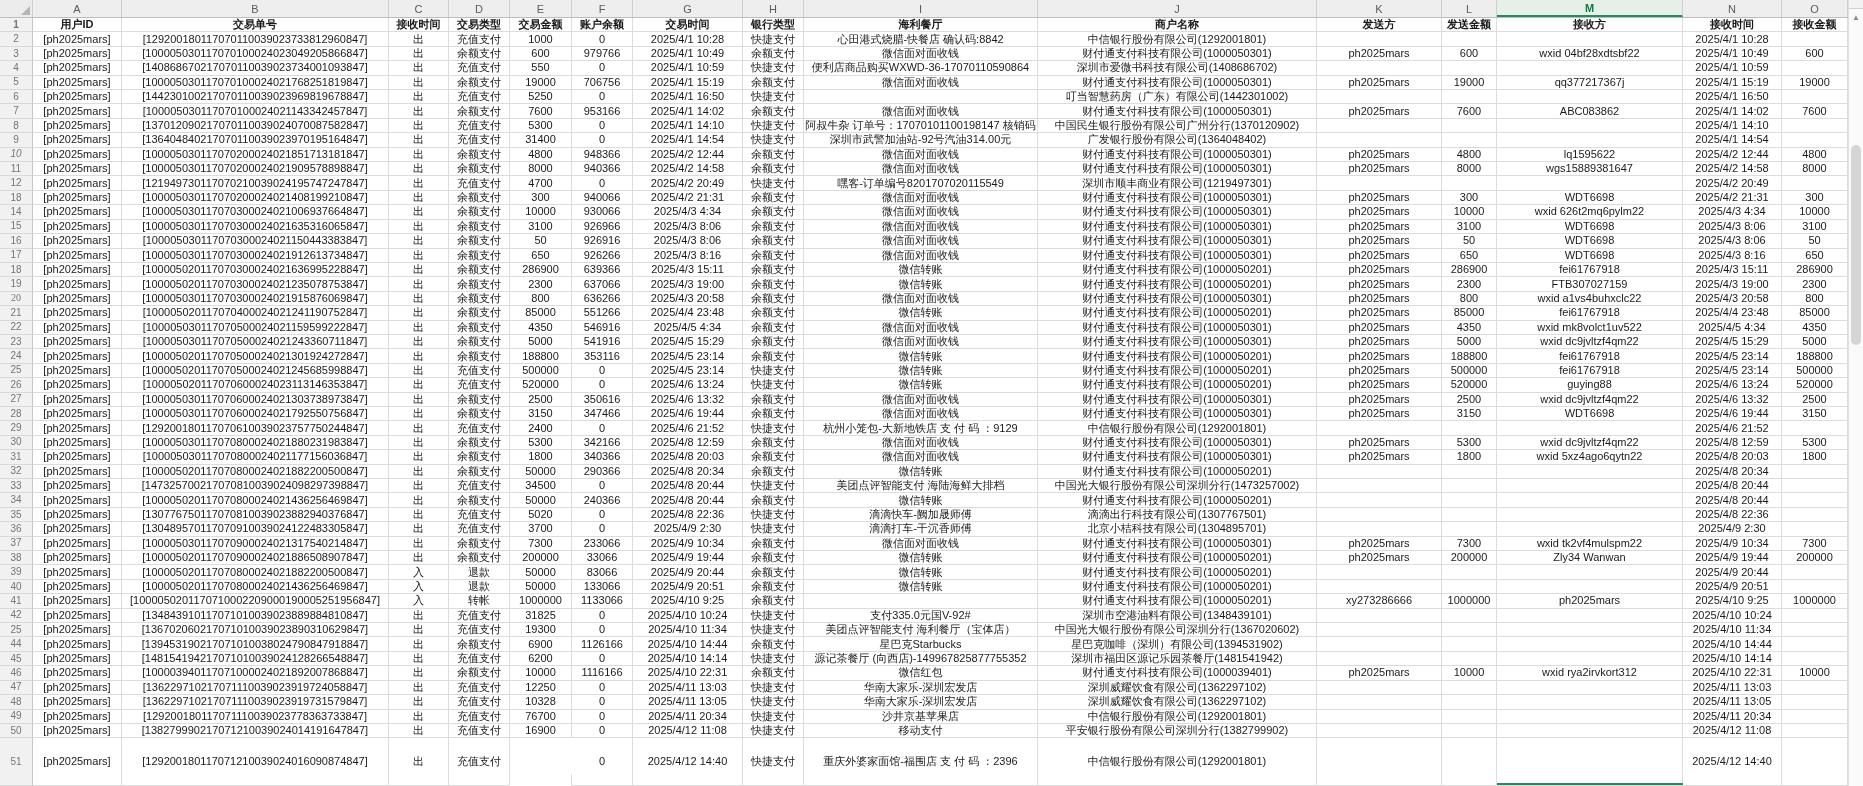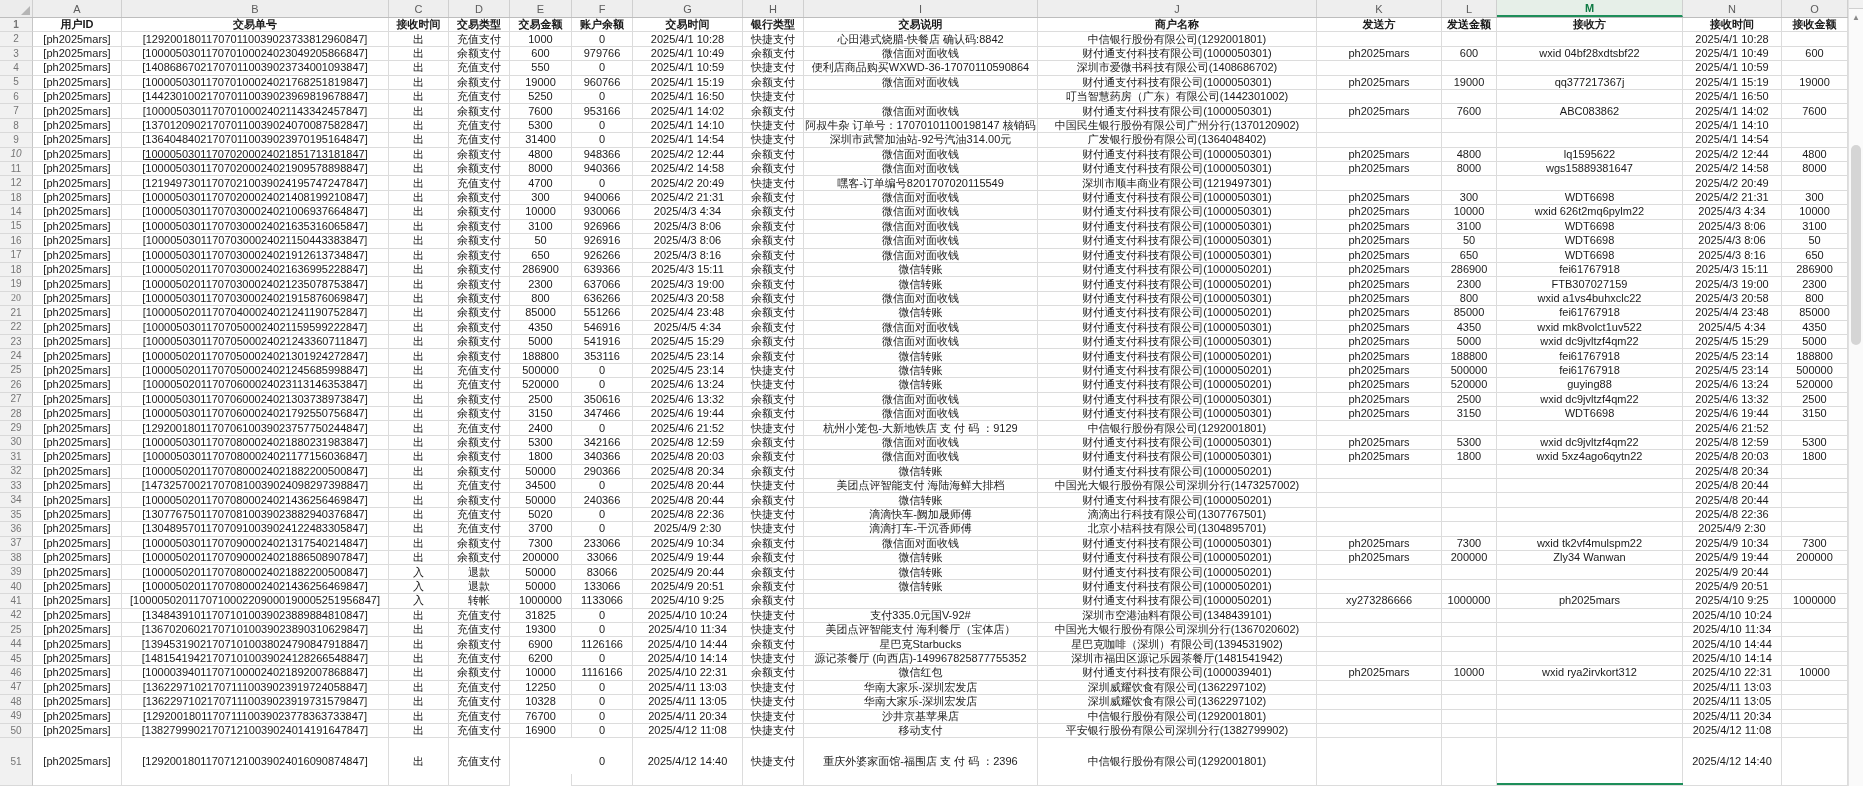--- a/index.html
+++ b/index.html
@@ -100,21 +100,21 @@
   <div class="row headrow">
         <div class="cell gut" style="width: 33px;">1</div>
         <div class="cell" style="width: 89px;">用户ID</div>
         <div class="cell" style="width: 267px;">交易单号</div>
         <div class="cell" style="width: 60px;">接收时间</div>
         <div class="cell" style="width: 61px;">交易类型</div>
         <div class="cell" style="width: 62px;">交易金额</div>
         <div class="cell" style="width: 61px;">账户余额</div>
         <div class="cell" style="width: 110px;">交易时间</div>
         <div class="cell" style="width: 61px;">银行类型</div>
-        <div class="cell" style="width: 234px;">交易说明</div>
+        <div class="cell" style="width: 234px;">海利餐厅</div>
         <div class="cell" style="width: 279px;">商户名称</div>
         <div class="cell" style="width: 125px;">发送方</div>
         <div class="cell" style="width: 55px;">发送金额</div>
         <div class="cell" style="width: 186px;">接收方</div>
         <div class="cell" style="width: 99px;">接收时间</div>
         <div class="cell" style="width: 66px;">接收金额</div>
       </div>
       <div class="row">
         <div class="cell gut" style="width: 33px;">2</div>
         <div class="cell" style="width: 89px;">[ph2025mars]</div>
@@ -169,21 +169,21 @@
         <div class="cell" style="width: 99px;">2025/4/1 10:59</div>
         <div class="cell" style="width: 66px;"></div>
       </div>
       <div class="row">
         <div class="cell gut" style="width: 33px;">5</div>
         <div class="cell" style="width: 89px;">[ph2025mars]</div>
         <div class="cell" style="width: 267px;">[100005030117070100024021768251819847]</div>
         <div class="cell" style="width: 60px;">出</div>
         <div class="cell" style="width: 61px;">余额支付</div>
         <div class="cell" style="width: 62px;">19000</div>
-        <div class="cell" style="width: 61px;">960766</div>
+        <div class="cell" style="width: 61px;">706756</div>
         <div class="cell" style="width: 110px;">2025/4/1 15:19</div>
         <div class="cell" style="width: 61px;">余额支付</div>
         <div class="cell" style="width: 234px;">微信面对面收钱</div>
         <div class="cell" style="width: 279px;">财付通支付科技有限公司(1000050301)</div>
         <div class="cell" style="width: 125px;">ph2025mars</div>
         <div class="cell" style="width: 55px;">19000</div>
         <div class="cell" style="width: 186px;">qq377217367j</div>
         <div class="cell" style="width: 99px;">2025/4/1 15:19</div>
         <div class="cell" style="width: 66px;">19000</div>
       </div>
@@ -255,21 +255,21 @@
         <div class="cell" style="width: 279px;">广发银行股份有限公司(1364048402)</div>
         <div class="cell" style="width: 125px;"></div>
         <div class="cell" style="width: 55px;"></div>
         <div class="cell" style="width: 186px;"></div>
         <div class="cell" style="width: 99px;">2025/4/1 14:54</div>
         <div class="cell" style="width: 66px;"></div>
       </div>
       <div class="row">
         <div class="cell gut" style="width: 33px; font-style: italic;">10</div>
         <div class="cell" style="width: 89px;">[ph2025mars]</div>
-        <div class="cell" style="width: 267px; text-decoration: underline;">[100005030117070200024021851713181847]</div>
+        <div class="cell" style="width: 267px;">[100005030117070200024021851713181847]</div>
         <div class="cell" style="width: 60px;">出</div>
         <div class="cell" style="width: 61px;">余额支付</div>
         <div class="cell" style="width: 62px;">4800</div>
         <div class="cell" style="width: 61px;">948366</div>
         <div class="cell" style="width: 110px;">2025/4/2 12:44</div>
         <div class="cell" style="width: 61px;">余额支付</div>
         <div class="cell" style="width: 234px;">微信面对面收钱</div>
         <div class="cell" style="width: 279px;">财付通支付科技有限公司(1000050301)</div>
         <div class="cell" style="width: 125px;">ph2025mars</div>
         <div class="cell" style="width: 55px;">4800</div>

